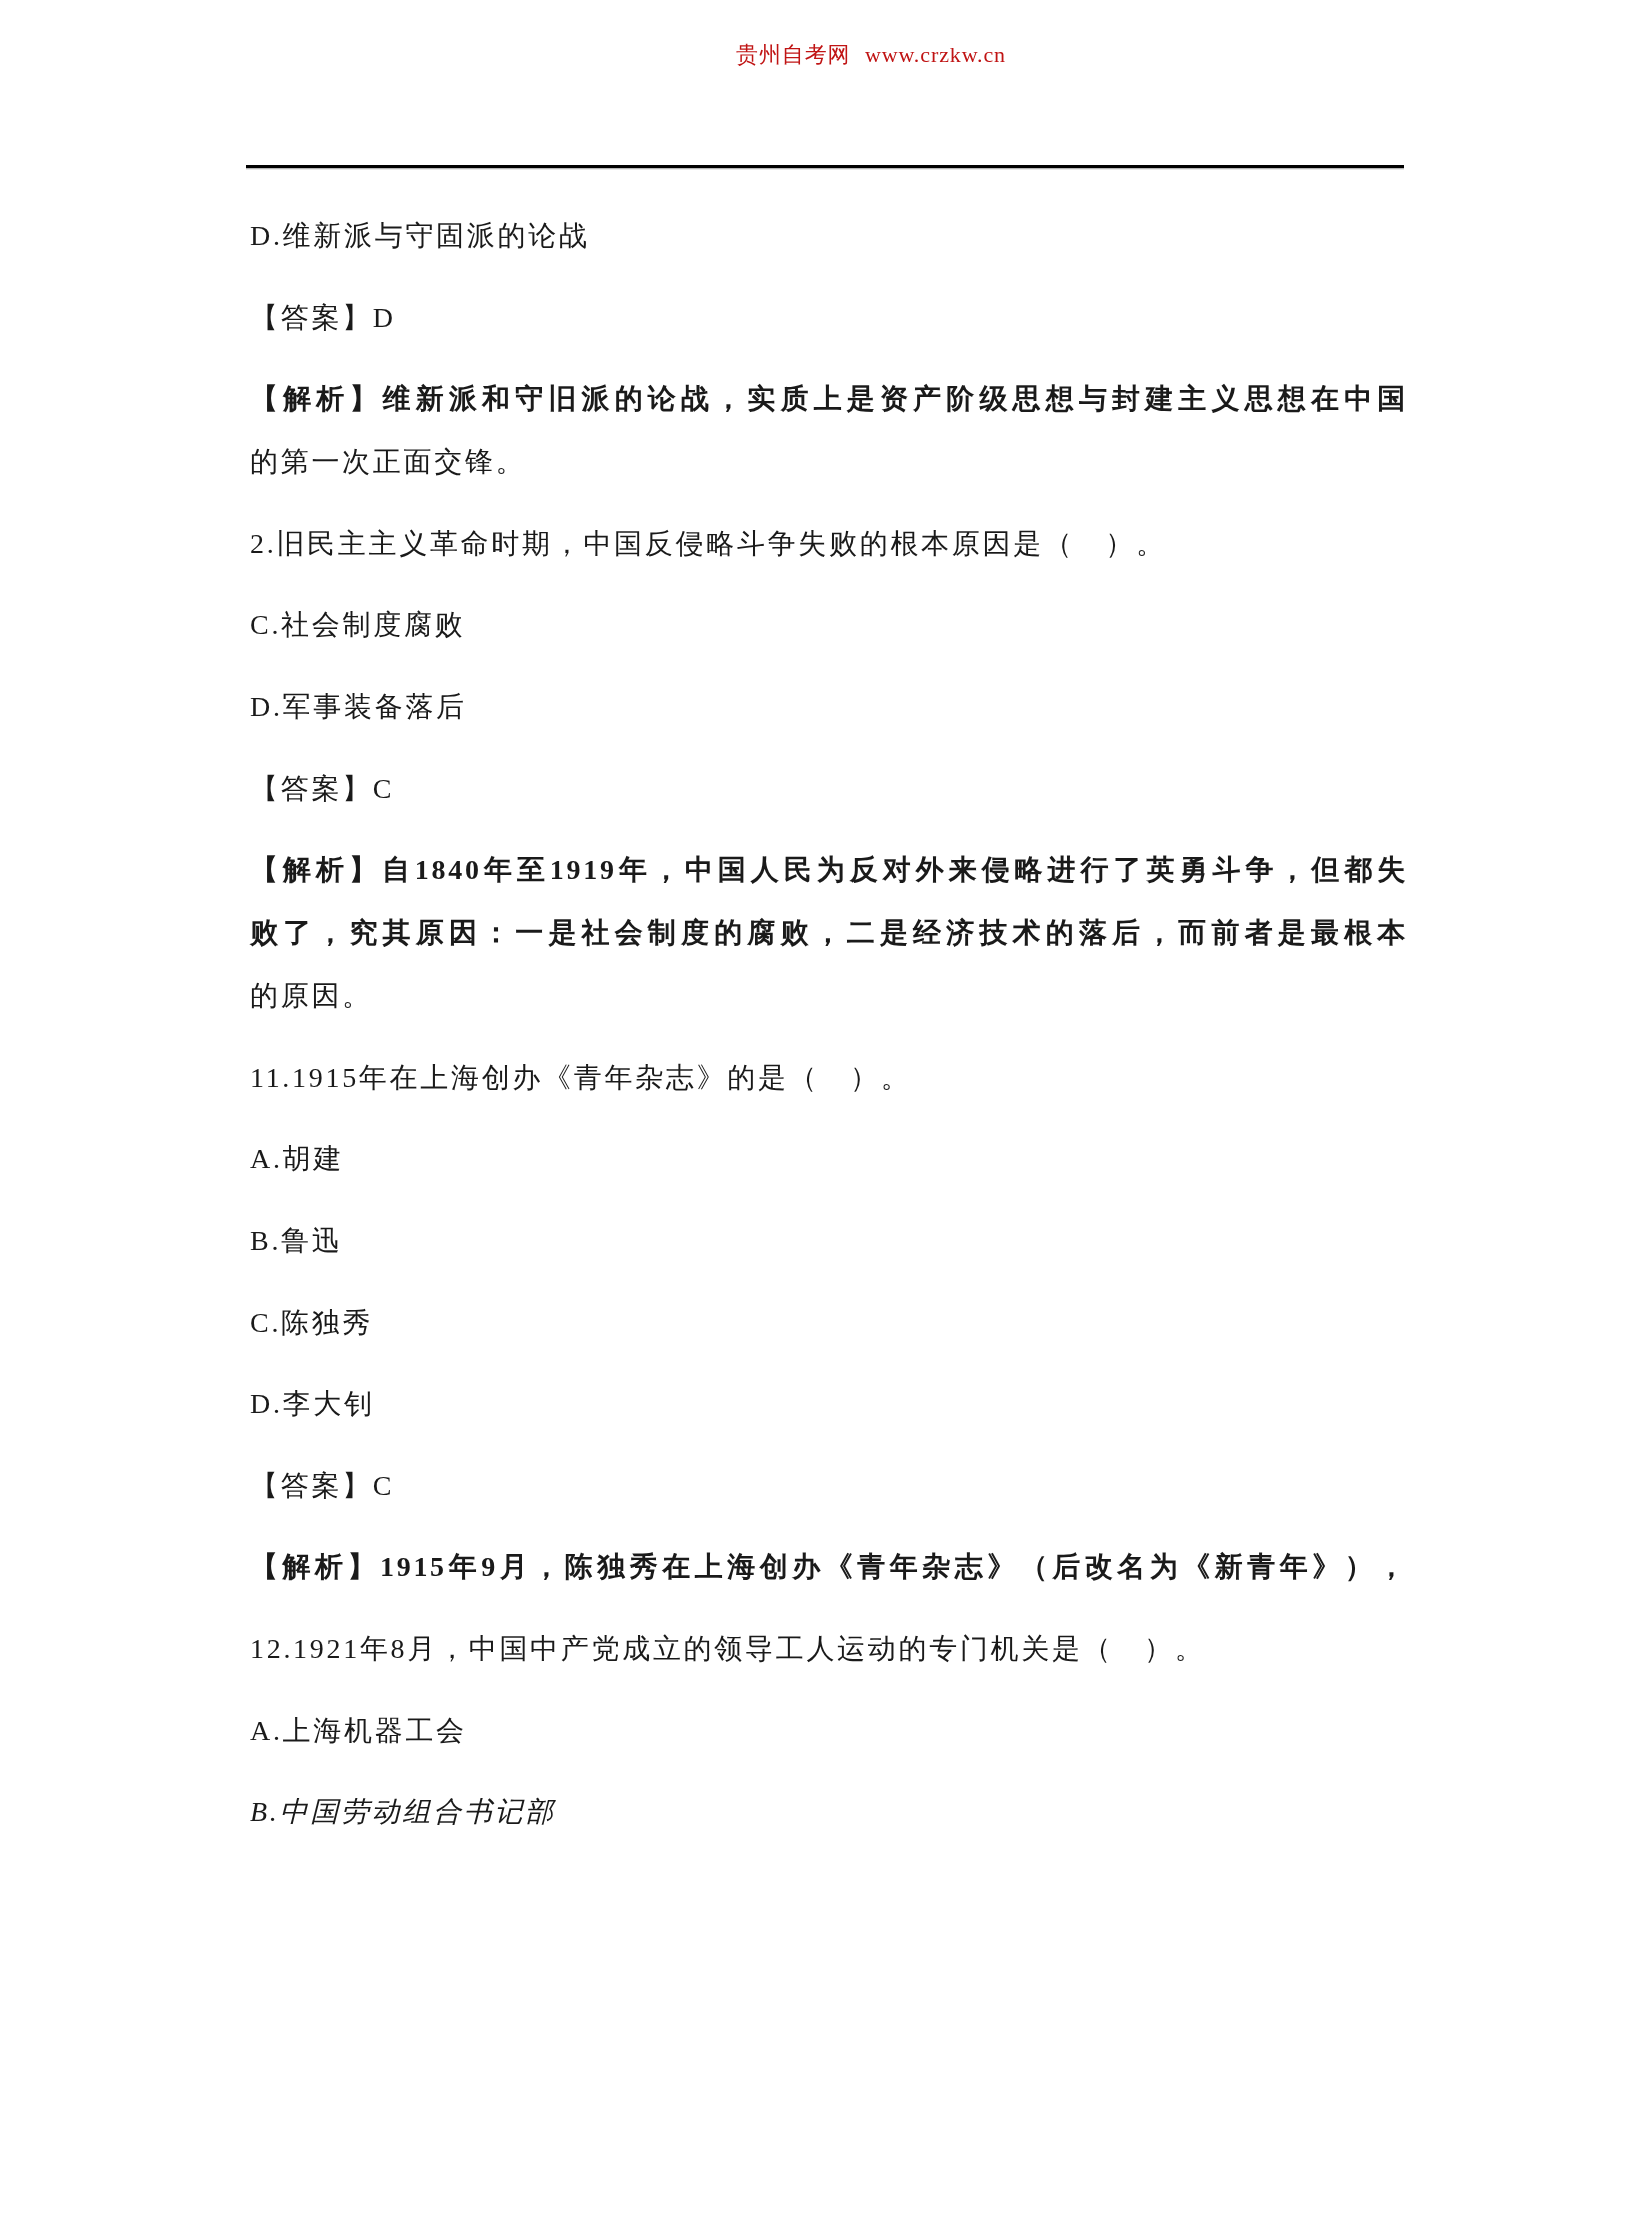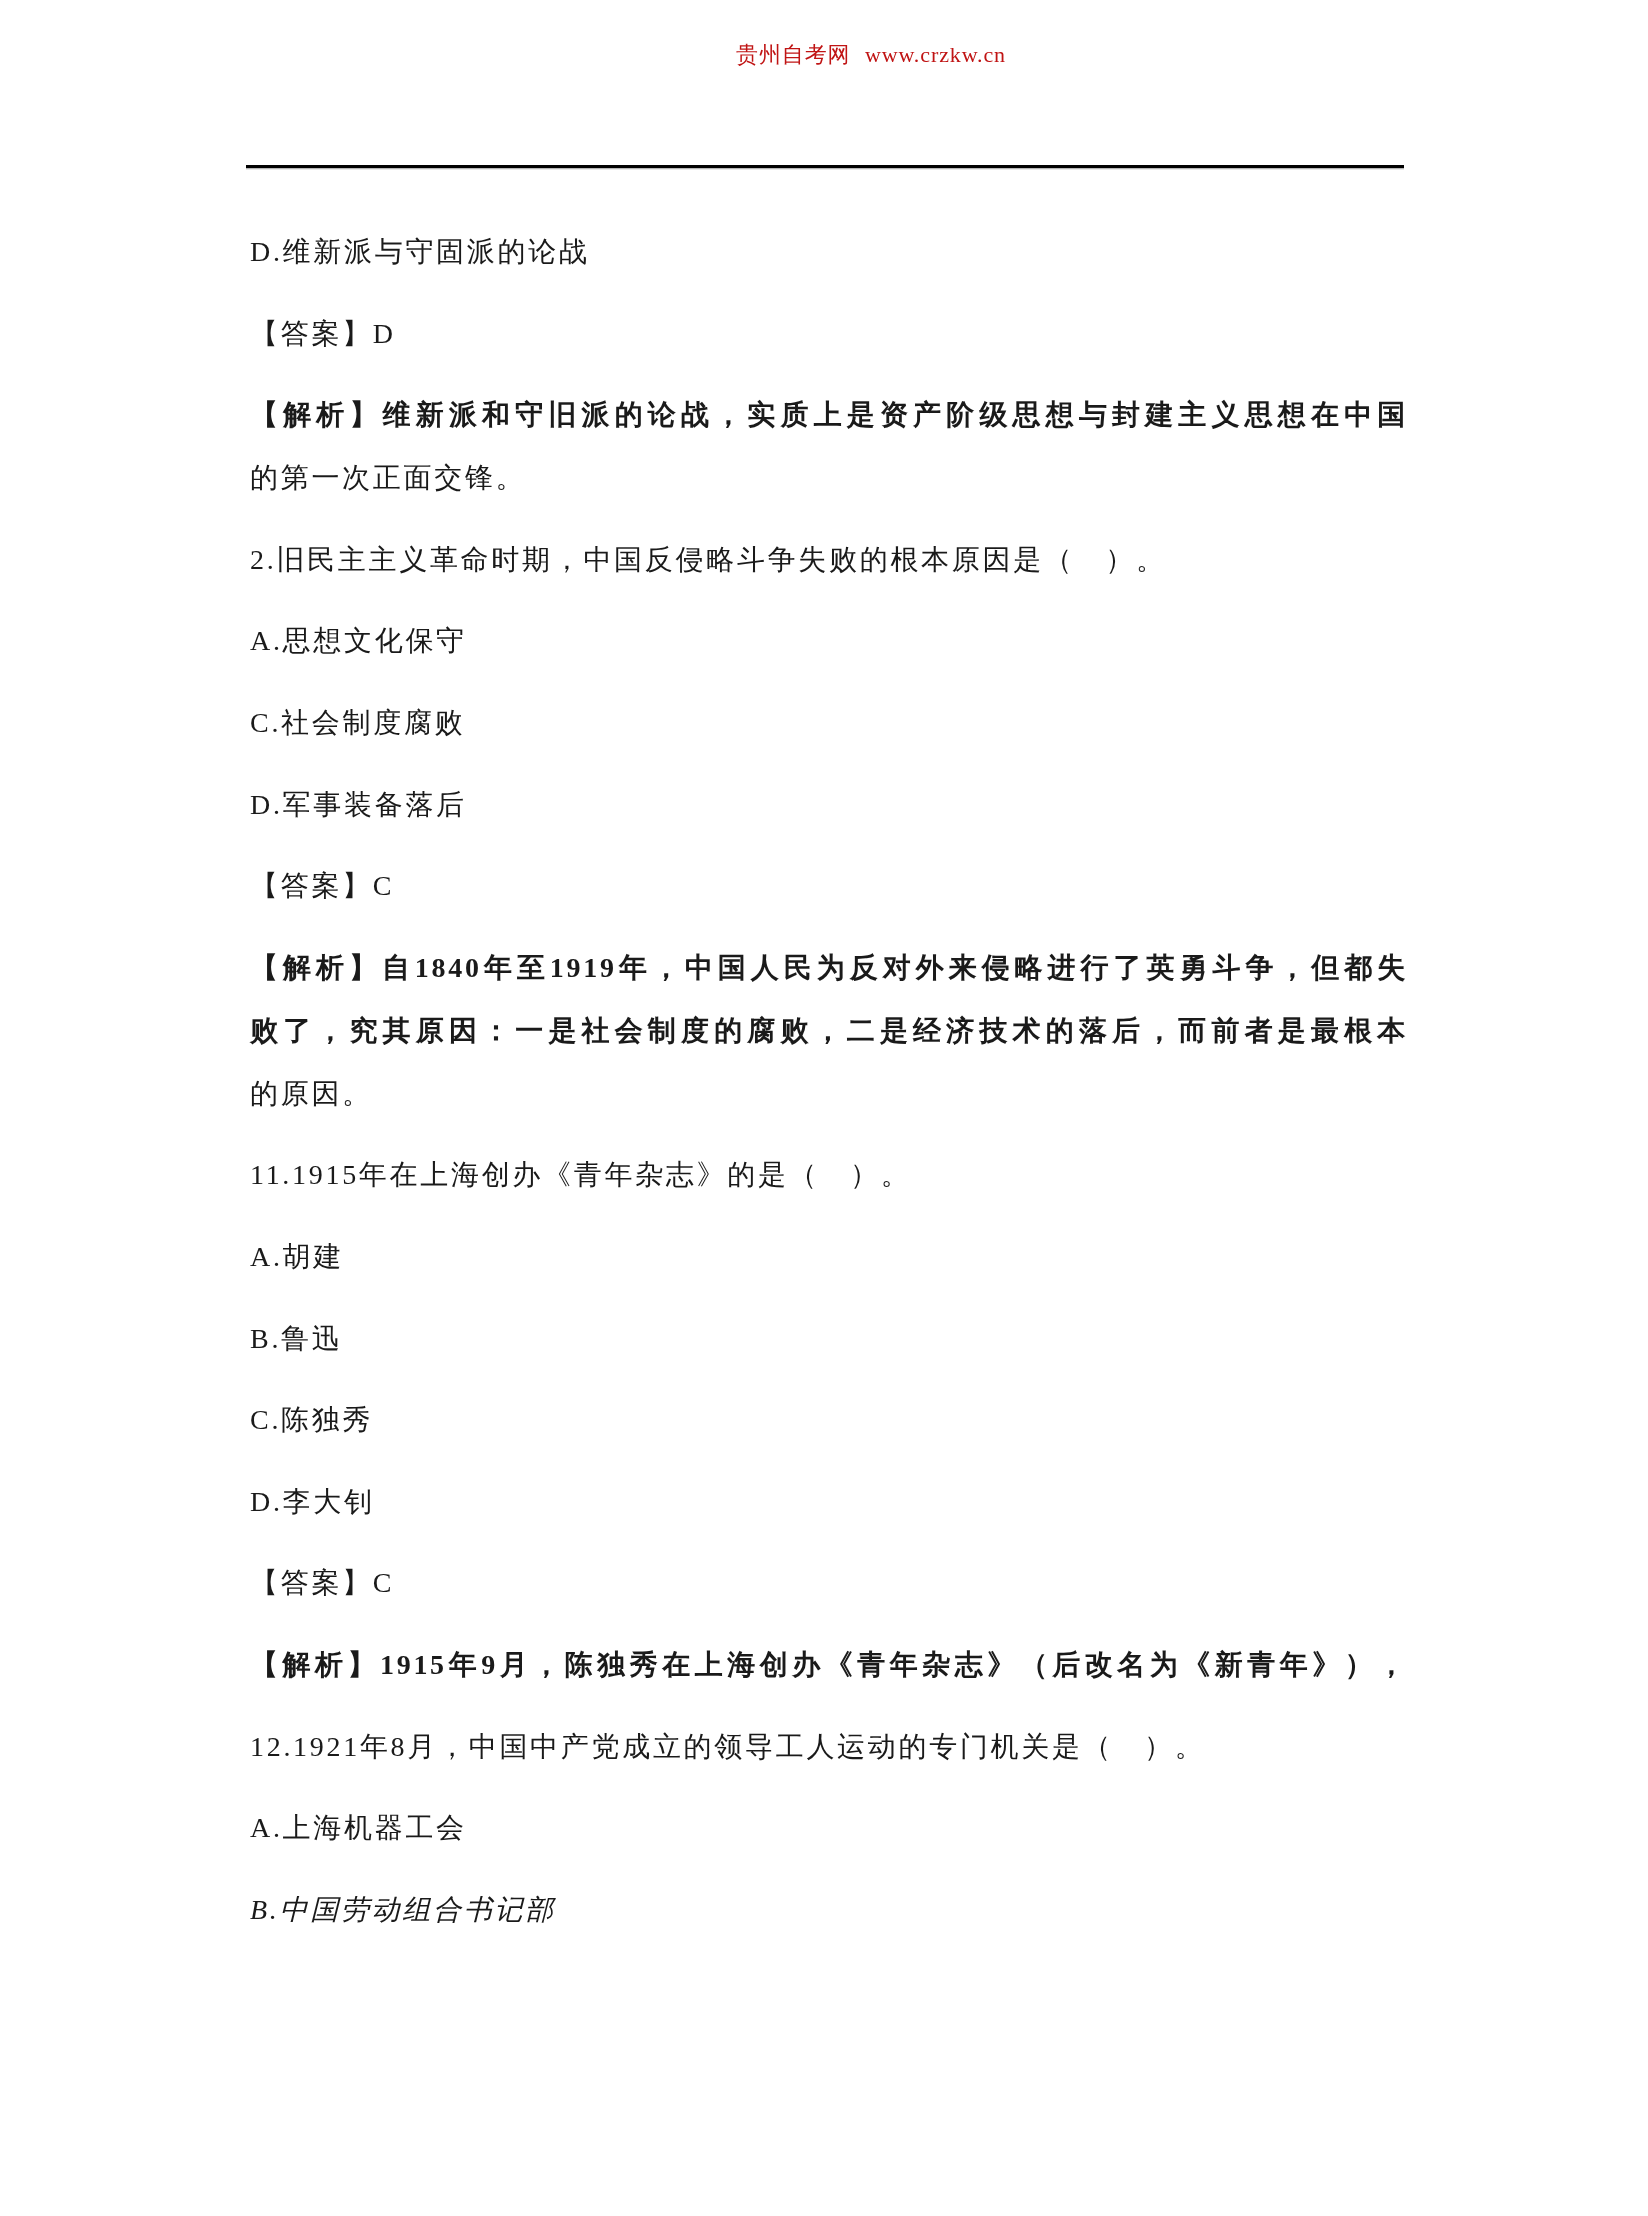--- a/index.html
+++ b/index.html
@@ -28,21 +28,21 @@
     position: absolute;
     top: 165px;
     left: 246px;
     width: 1158px;
     height: 3.1px;
     background: #000000;
     box-shadow: 0 1.3px 0 #b4b4b4;
   }
   .doc-body {
     position: absolute;
-    top: 220px;
+    top: 204px;
     left: 250px;
     width: 1158px;
   }
   .para {
     margin: 0 0 18.6px 0;
     padding: 0;
   }
   .para:last-child { margin-bottom: 0; font-style: italic; }
   .text-line {
     font-size: 28px;
@@ -71,23 +71,20 @@
     </div>
     <div class="para answer">
       <div class="text-line">【答案】D</div>
     </div>
     <div class="para analysis">
       <div class="text-line just">【解析】维新派和守旧派的论战，实质上是资产阶级思想与封建主义思想在中国</div>
       <div class="text-line">的第一次正面交锋。</div>
     </div>
     <div class="para question">
       <div class="text-line">2.旧民主主义革命时期，中国反侵略斗争失败的根本原因是（　）。</div>
-    </div>
-    <div class="para option">
-      <div class="text-line">A.思想文化保守</div>
     </div>
     <div class="para option">
       <div class="text-line">C.社会制度腐败</div>
     </div>
     <div class="para option">
       <div class="text-line">D.军事装备落后</div>
     </div>
     <div class="para answer">
       <div class="text-line">【答案】C</div>
     </div>

